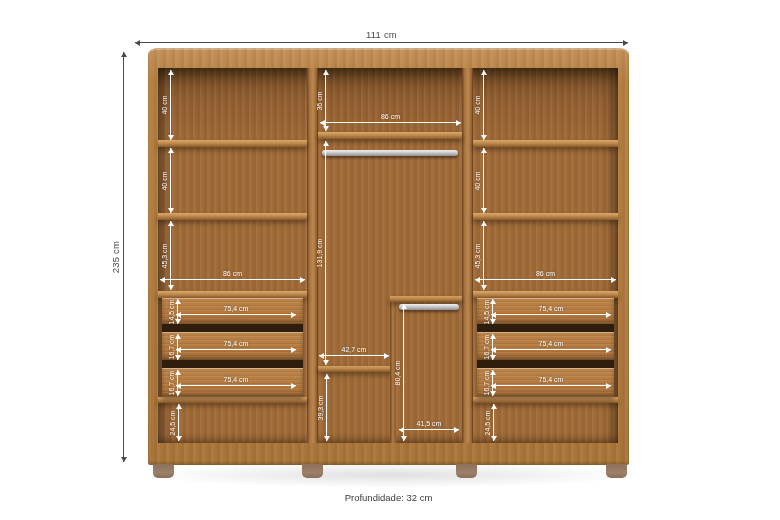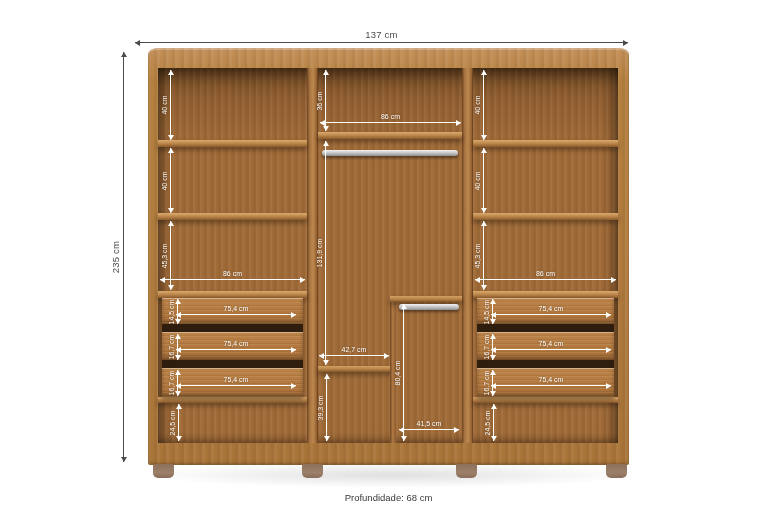--- a/index.html
+++ b/index.html
@@ -69,21 +69,21 @@
 
   .depth-note{position:absolute;left:148px;top:492px;width:481px;text-align:center;
     font-size:9.5px;color:#3a3a3a;z-index:4;}
 </style>
 </head>
 <body>
 
 <div class="canvas">
 
   <div class="hdim dim-ext" style="left:135px;top:42px;width:493px;">
-    <span class="lbl">137 cm</span>
+    <span class="lbl">111 cm</span>
   </div>
   <div class="vdim dim-ext" style="left:123px;top:52px;height:410px;">
     <span class="lbl">235 cm</span>
   </div>
 
   <div class="floor-shadow"></div>
 
   <div class="wardrobe">
     <div class="cavity"></div>
 
@@ -208,15 +208,15 @@
       <span class="lbl">75,4 cm</span>
       </div>
     <div class="hdim dim-in" style="left:343px;top:337px;width:120px;">
       <span class="lbl">75,4 cm</span>
       </div>
     <div class="vdim dim-in" style="left:345px;top:356px;height:37px;">
       <span class="lbl">24,5 cm</span>
       </div>
   </div>
 
-  <div class="depth-note">Profundidade: 68 cm</div>
+  <div class="depth-note">Profundidade: 32 cm</div>
 
 </div>
 
 </body></html>

